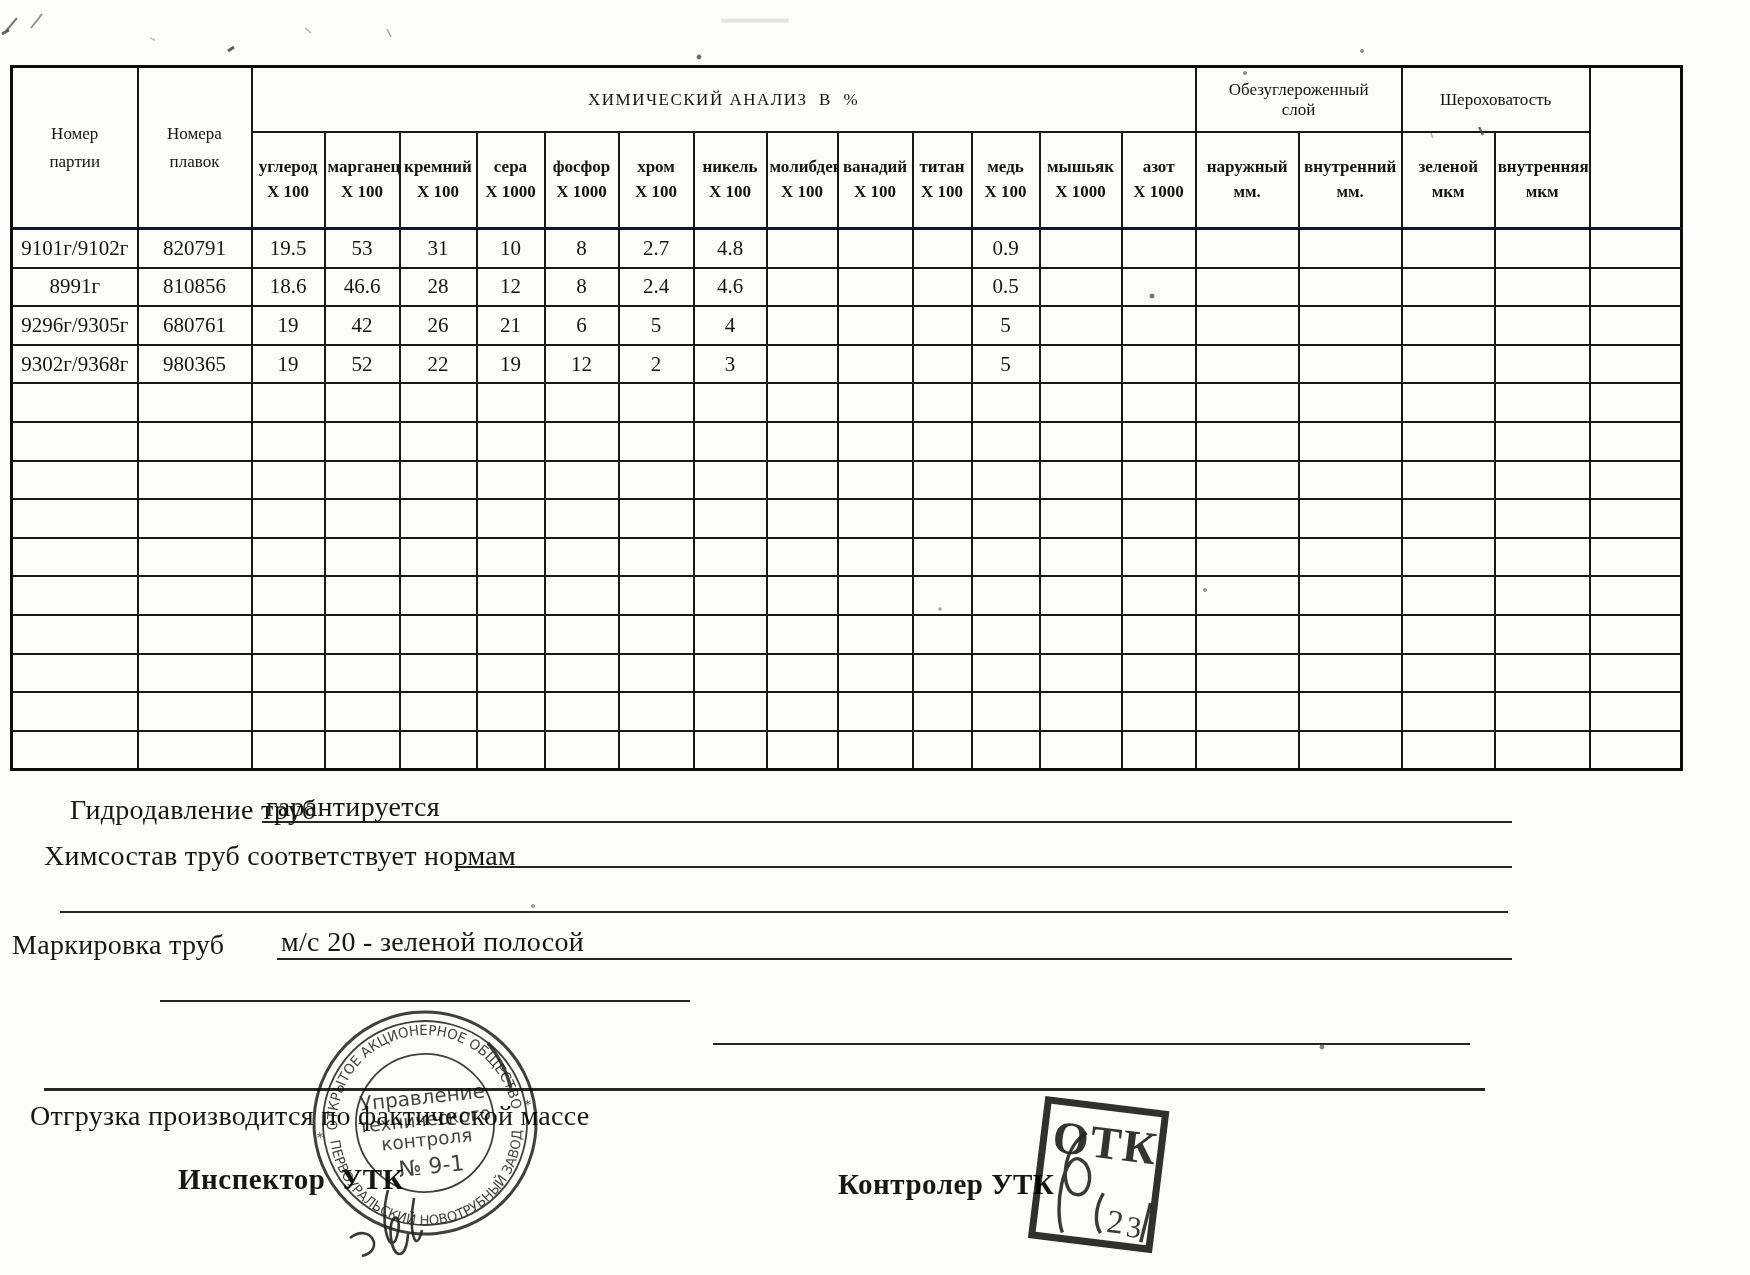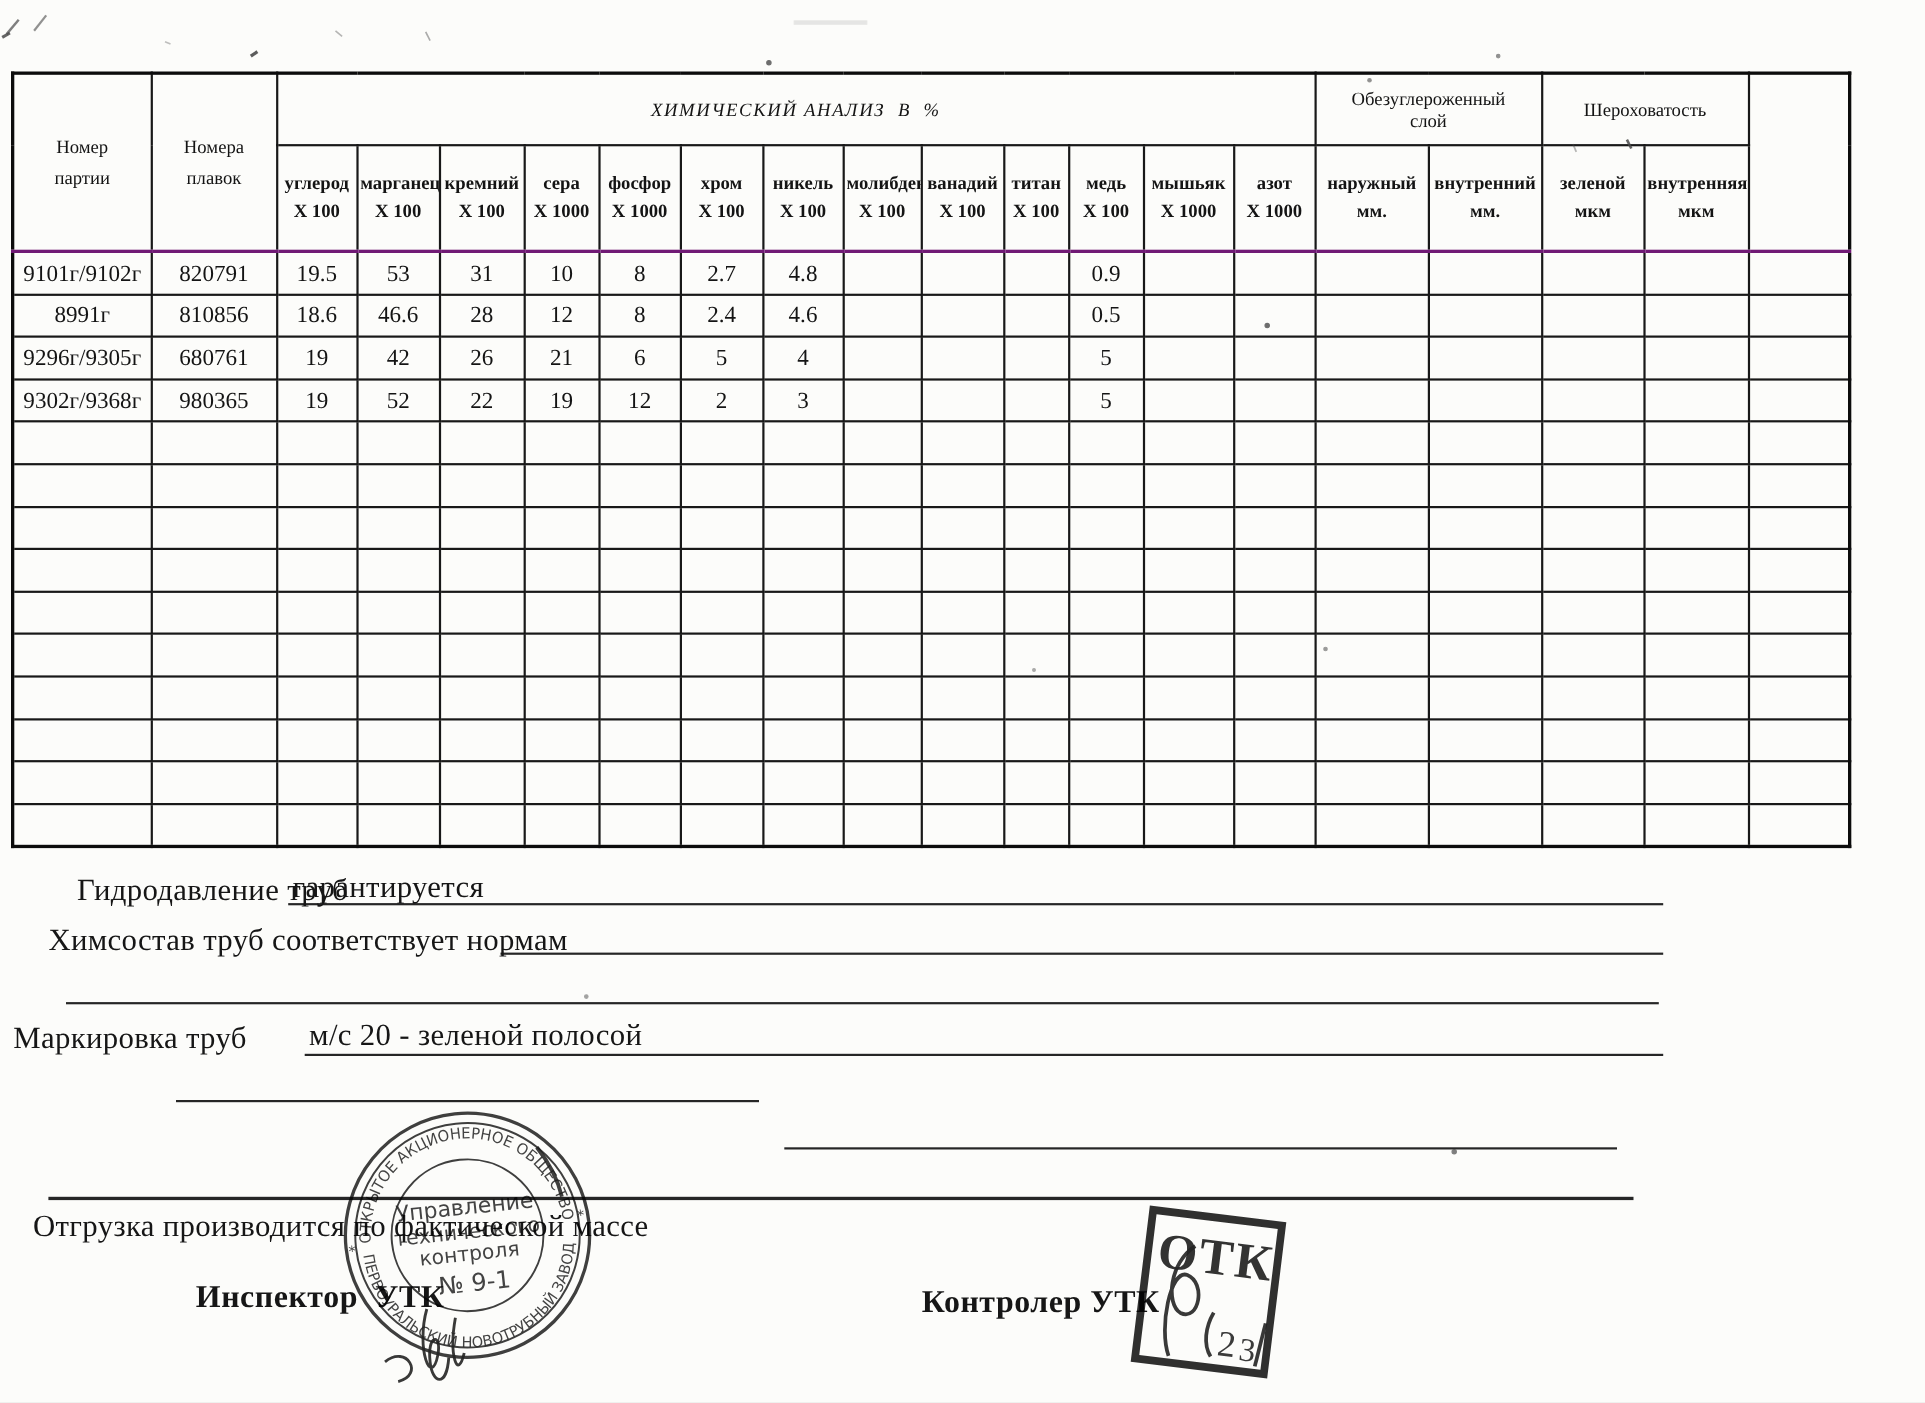--- a/index.html
+++ b/index.html
@@ -11,25 +11,25 @@
   table.doc{
     position:absolute;left:10px;top:65px;width:1670px;
     border-collapse:collapse;table-layout:fixed;
     border:3px solid #0c0c0c;
   }
   table.doc th,table.doc td{
     border:2px solid #181818;padding:0 2px;text-align:center;vertical-align:middle;
     white-space:pre-wrap;overflow:hidden;color:#141414;
   }
   tr.band1 th{height:63px;font-weight:normal;font-size:17px;}
-  th.tbl-title{font-size:17.5px;letter-spacing:1.5px;font-style:italic;}
+  th.tbl-title{font-size:17.5px;letter-spacing:1.5px;}
   tr.band2 th{height:94px;font-weight:bold;font-size:17px;line-height:1.45;}
   th.idhead{font-size:17px;line-height:1.6;}
   tbody td{height:36.6px;font-size:21px;}
-  tbody tr:first-child td{border-top:3px solid #701a75;}
+  tbody tr:first-child td{border-top:3px solid #0f172a;}
   tbody td:first-child{font-size:21px;}
   
   .rule{position:absolute;background:#262626;height:2px;}
   .field{position:absolute;font-size:28px;letter-spacing:.3px;white-space:pre;}
   .fvalue{position:absolute;font-size:28px;letter-spacing:.3px;white-space:pre;}
   .sig{position:absolute;font-size:29px;font-weight:bold;white-space:pre;letter-spacing:.5px;}
   
   .stamp{position:absolute;mix-blend-mode:multiply;}
   .noise{position:absolute;left:0;top:0;pointer-events:none;}
 </style>

